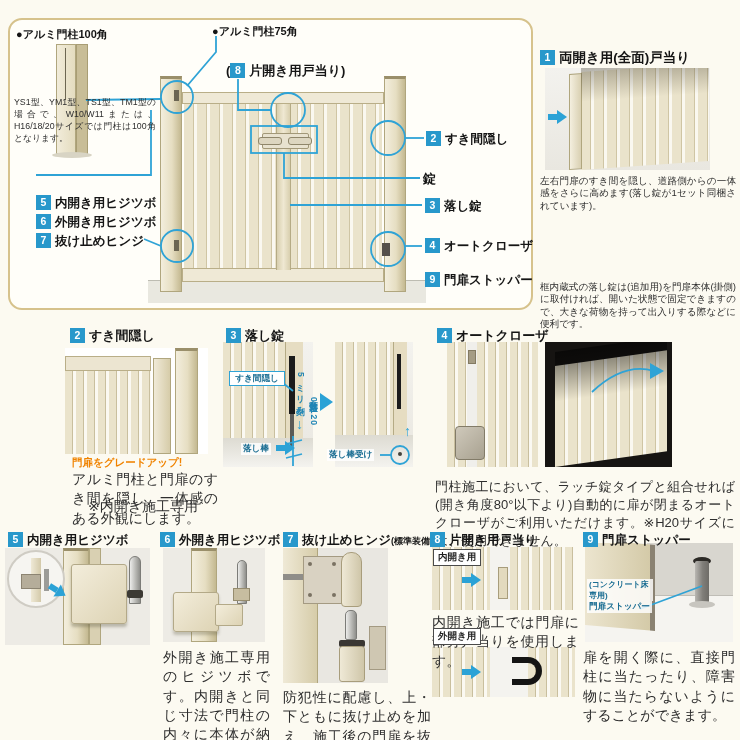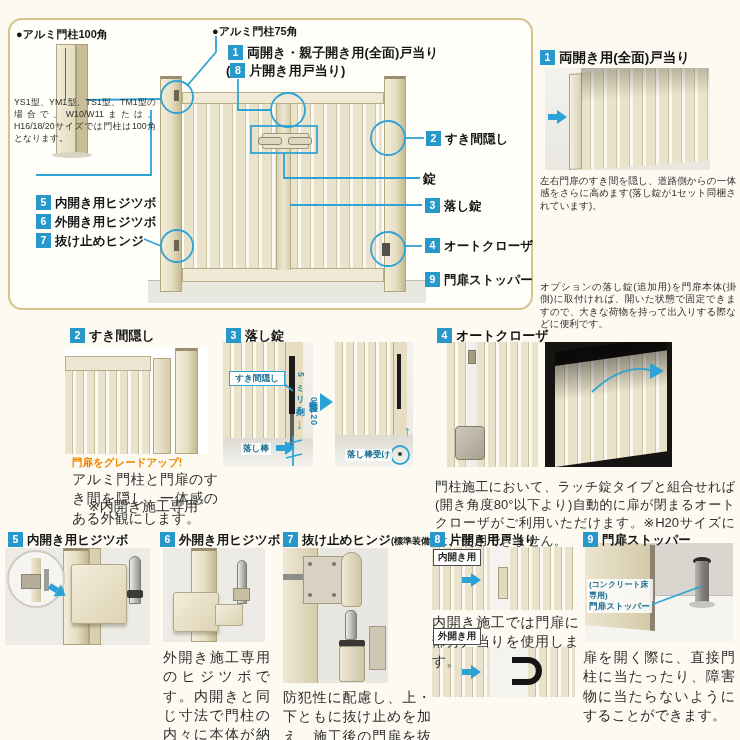--- a/index.html
+++ b/index.html
@@ -43,23 +43,20 @@
   <div class="abs" style="left:56px;top:44px;width:32px;height:110px;z-index:2">
     <div class="abs" style="left:0;top:0;width:20px;height:110px;background:linear-gradient(90deg,#f1ecda,#e4dcbf);border:1px solid #b0a67e;box-sizing:border-box"></div>
     <div class="abs" style="left:20px;top:0;width:12px;height:110px;background:#c8bd97;border:1px solid #a89d74;box-sizing:border-box"></div>
     <div class="abs" style="left:9px;top:4px;width:1px;height:52px;background:#6d6752"></div>
     <div class="abs" style="left:-4px;top:108px;width:40px;height:6px;background:#d8d4c4;border-radius:50%"></div>
   </div>
   <div class="txt" style="left:14px;top:96px;width:142px;font-size:8.8px">YS1型、YM1型、TS1型、TM1型の場合で、W10/W11または、H16/18/20サイズでは門柱は100角となります。</div>
 
   <div class="abs" style="left:212px;top:24px;font-size:11px;font-weight:bold;color:#151515;z-index:6">●アルミ門柱75角</div>
 
-  <div class="lbl" style="left:228px;top:44px;font-size:13px">
-    <span class="bdg">1</span><span>両開き・親子開き用(全面)戸当り</span>
-  </div>
   <div class="lbl" style="left:226px;top:62px;font-size:13px">
     <span>(</span><span class="bdg">8</span><span>片開き用戸当り)</span>
   </div>
 
   <div>
     <div class="abs" style="left:148px;top:280px;width:278px;height:22px;background:#e9e8e0;border-top:1px solid #bdbcb2;z-index:1"></div>
     <div class="abs post-grad" style="left:160px;top:76px;width:22px;height:216px;z-index:2"></div>
     <div class="abs post-grad" style="left:384px;top:76px;width:22px;height:216px;z-index:2"></div>
     <div class="abs" style="left:182px;top:92px;width:202px;height:12px;background:#efe9d6;border:1px solid #b9ae88;box-sizing:border-box;z-index:2"></div>
     <div class="abs ribs" style="left:184px;top:104px;width:198px;height:166px;z-index:2"></div>
@@ -101,21 +98,21 @@
   <div class="hdr" style="left:540px;top:49px;font-size:13.5px">
     <span class="bdg">1</span><span>両開き用(全面)戸当り</span>
   </div>
   <div class="photo" style="left:545px;top:68px;width:165px;height:102px">
     <div class="abs ribs" style="left:36px;top:4px;width:128px;height:98px;transform:skewY(-4deg);transform-origin:left top"></div>
     <div class="abs" style="left:24px;top:6px;width:13px;height:96px;background:linear-gradient(90deg,#f4efdf,#d9d0b2);border:1px solid #b0a67e;box-sizing:border-box;transform:skewY(-4deg);transform-origin:left top"></div>
     <div class="abs" style="left:36px;top:0;width:128px;height:34px;background:linear-gradient(180deg,rgba(60,55,40,.35),rgba(60,55,40,0));transform:skewY(-4deg);transform-origin:left top"></div>
   </div>
   <div class="arrow-right" style="left:548px;top:110px"></div>
   <div class="rc-para" style="left:540px;top:175px;width:196px">左右門扉のすき間を隠し、道路側からの一体感をさらに高めます(落し錠が1セット同梱されています)。</div>
-  <div class="rc-para" style="left:540px;top:281px;width:196px">オプションの落し錠(追加用)を門扉本体(掛側)に取付ければ、開いた状態で固定できますので、大きな荷物を持って出入りする際などに便利です。</div>
+  <div class="rc-para" style="left:540px;top:281px;width:196px">框内蔵式の落し錠は(追加用)を門扉本体(掛側)に取付ければ、開いた状態で固定できますので、大きな荷物を持って出入りする際などに便利です。</div>
 
   <div class="hdr" style="left:70px;top:327px">
     <span class="bdg">2</span><span>すき間隠し</span>
   </div>
   <div class="photo" style="left:65px;top:348px;width:143px;height:106px;background:#fff">
     <div class="abs ribs-sm" style="left:0;top:22px;width:86px;height:84px"></div>
     <div class="abs" style="left:0;top:8px;width:86px;height:15px;background:#ece5d1;border:1px solid #b9ae88;box-sizing:border-box"></div>
     <div class="abs" style="left:88px;top:10px;width:18px;height:96px;background:linear-gradient(90deg,#f0ead8,#d6cca9);border:1px solid #b0a67e;box-sizing:border-box"></div>
     <div class="abs post-grad" style="left:110px;top:0;width:23px;height:106px"></div>
   </div>
@@ -140,21 +137,21 @@
   <div class="tri-right" style="left:320px;top:393px"></div>
   <div class="photolbl" style="left:241px;top:443px">落し棒</div>
   <div class="arrow-right" style="left:276px;top:441px"></div>
   <div class="photo" style="left:335px;top:342px;width:78px;height:125px">
     <div class="abs ribs-sm" style="left:0;top:0;width:58px;height:93px"></div>
     <div class="abs" style="left:58px;top:0;width:13px;height:93px;background:#e6ddc2;border-left:1px solid #b5ab85"></div>
     <div class="abs" style="left:0;top:93px;width:78px;height:32px;background:linear-gradient(180deg,#dddbd2,#f4f3ef)"></div>
     <div class="slot" style="left:62px;top:12px;width:4px;height:55px"></div>
     <div class="abs" style="left:63px;top:110px;width:4px;height:4px;background:#44423c;border-radius:50%"></div>
   </div>
-  <div class="photolbl" style="left:345px;top:449px">落し棒受け</div>
+  <div class="photolbl" style="left:327px;top:449px">落し棒受け</div>
   <div class="cyan-glyph" style="left:404px;top:423px;font-size:14px">↑</div>
 
   <div class="hdr" style="left:437px;top:327px">
     <span class="bdg">4</span><span>オートクローザ</span>
   </div>
   <div class="photo" style="left:447px;top:342px;width:91px;height:125px;background:#f0efeb">
     <div class="abs ribs-sm" style="left:0;top:0;width:20px;height:125px"></div>
     <div class="abs ribs-sm" style="left:30px;top:0;width:61px;height:125px"></div>
     <div class="abs" style="left:21px;top:8px;width:8px;height:14px;background:#a59c84;border:1px solid #837a62;box-sizing:border-box"></div>
     <div class="abs" style="left:8px;top:84px;width:30px;height:34px;background:linear-gradient(135deg,#cfc9bb,#a8a190);border:1px solid #827b68;border-radius:4px;box-sizing:border-box"></div>

